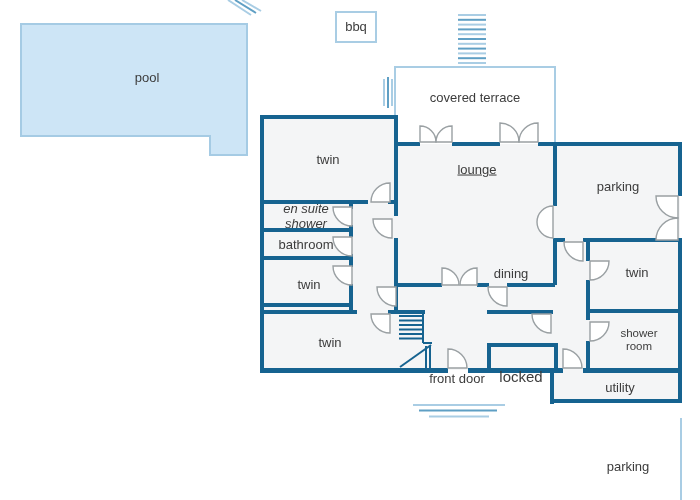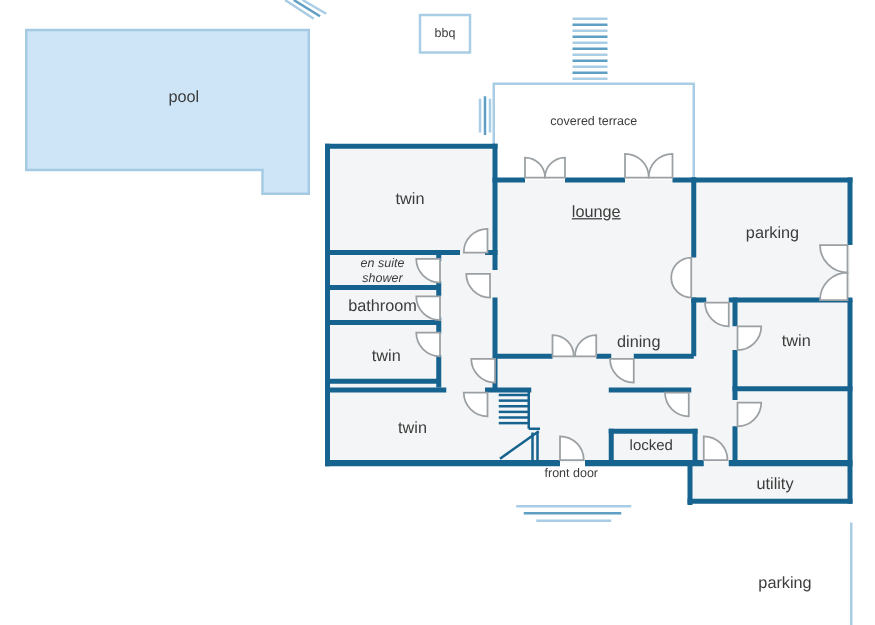--- a/index.html
+++ b/index.html
@@ -10,22 +10,22 @@
   .room{fill:var(--room);}
   .pool{fill:var(--pool-fill);stroke:var(--pool-border);stroke-width:2;}
   .outline-light{fill:#ffffff;stroke:var(--light);stroke-width:2;}
   .arc{fill:#ffffff;stroke:var(--arc);stroke-width:1.4;}
   .lite{stroke:var(--light);stroke-width:2;fill:none;}
   .med{stroke:var(--medium);stroke-width:2;fill:none;}
   .stair{stroke:var(--wall);stroke-width:2;fill:none;}
   .lbl{position:absolute;transform:translate(-50%,-50%);color:var(--text);
        font-size:13px;white-space:pre-line;text-align:center;line-height:1.15;}
   .lbl.small{font-size:11.5px;}
-  .lbl.mid{font-size:10px;}
-  .lbl.big{font-size:12px;}
+  .lbl.mid{font-size:13px;}
+  .lbl.big{font-size:15px;margin-top:20px;}
 </style>
 </head>
 <body>
 
 <div id="stage">
 
   <svg id="plan-svg" width="700" height="500" viewBox="0 0 700 500">
 
     <g>
       <line class="lite" x1="228" y1="0" x2="251" y2="15"></line>
@@ -170,17 +170,18 @@
   <div class="lbl" style="left:328px;top:160px;">twin</div>
   <div class="lbl" style="left:477px;top:170px;text-decoration:underline;">lounge</div>
   <div class="lbl" style="left:618px;top:187px;">parking</div>
   <div class="lbl mid" style="left:306px;top:217px;font-style:italic;">en suite
 shower</div>
   <div class="lbl" style="left:306px;top:245px;">bathroom</div>
   <div class="lbl" style="left:511px;top:258px;margin-top:16px;">dining</div>
   <div class="lbl" style="left:309px;top:285px;">twin</div>
   <div class="lbl" style="left:637px;top:273px;">twin</div>
   <div class="lbl" style="left:330px;top:343px;">twin</div>
+  <div class="lbl small" style="left:639px;top:340px;">shower room</div>
   <div class="lbl big" style="left:521px;top:357px;">locked</div>
   <div class="lbl mid" style="left:457px;top:379px;">front door</div>
   <div class="lbl" style="left:620px;top:388px;">utility</div>
   <div class="lbl" style="left:628px;top:467px;">parking</div>
 </div>
 
 </body></html>

